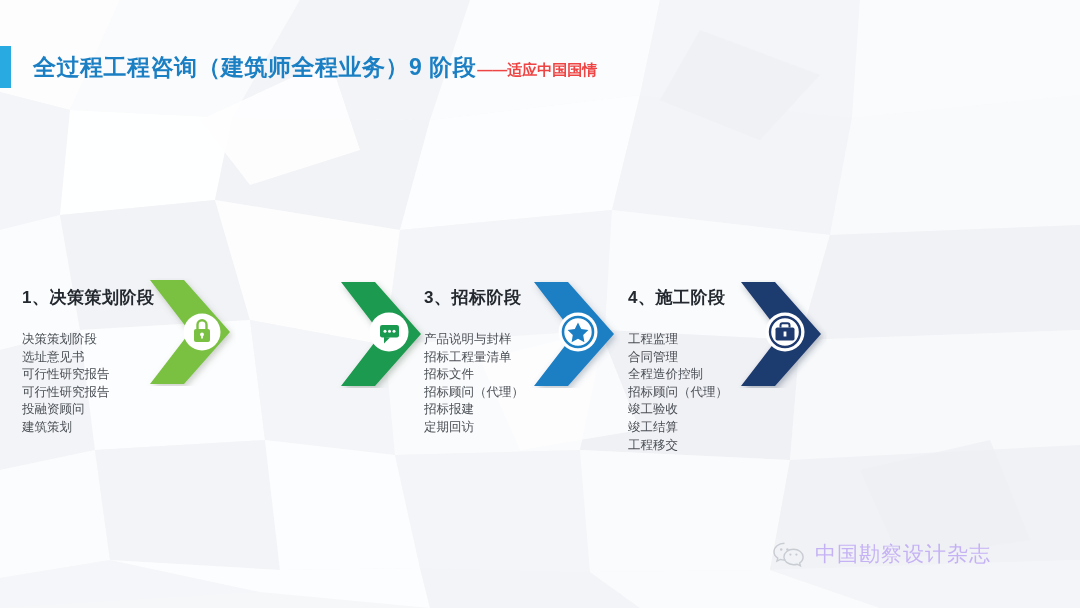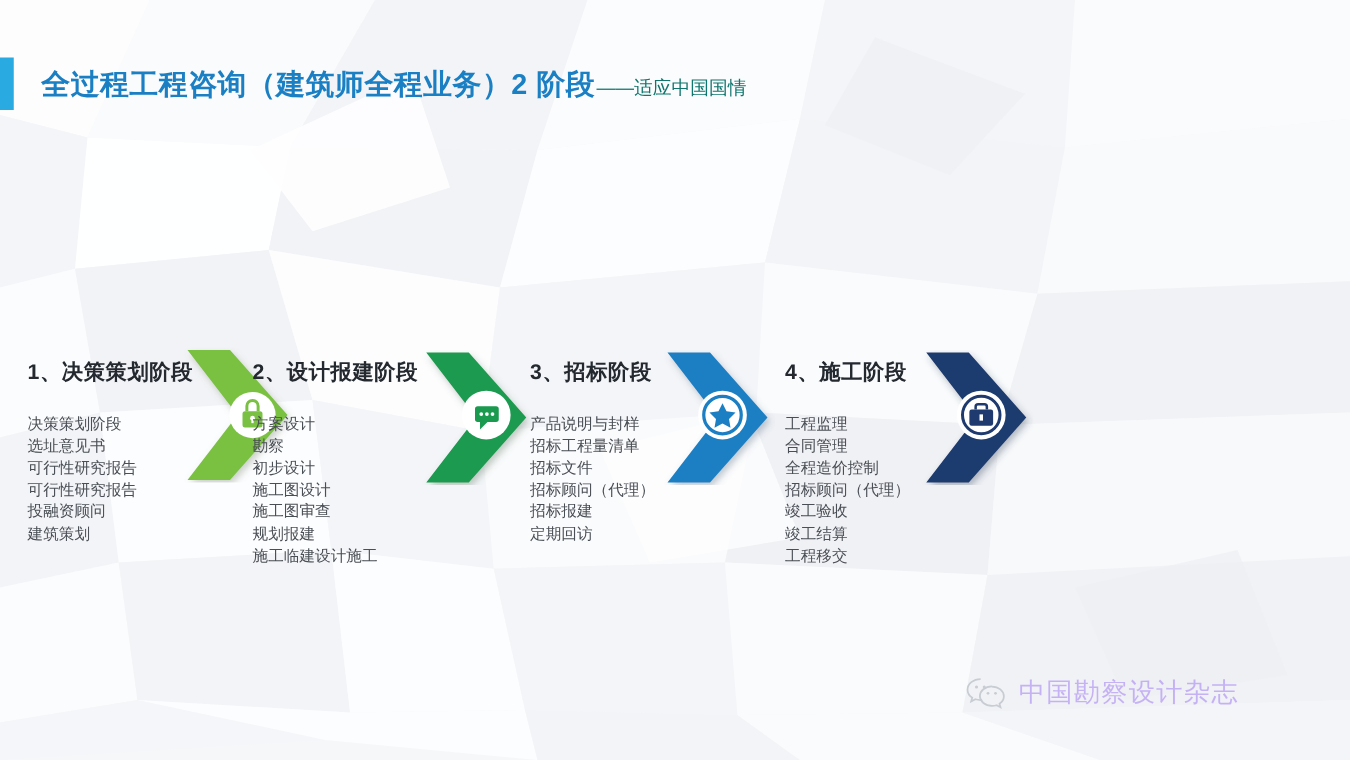--- a/index.html
+++ b/index.html
@@ -50,22 +50,22 @@
     white-space: nowrap;
   }
   #title-main {
     font-size: 23px;
     font-weight: bold;
     color: #1b7fc3;
     letter-spacing: .5px;
   }
   #title-sub {
     font-size: 15px;
-    font-weight: normal;
-    color: #0f766e;
+    font-weight: bold;
+    color: #ef4444;
     margin-left: 1px;
   }
 
   
   .stage {
     position: absolute;
     top: 238px;
   }
   .stage-heading {
     font-size: 17px;
@@ -164,21 +164,21 @@
       <polygon points="200,120 330,60 360,150 250,185" fill="#fefeff" opacity="0.9"></polygon>
       <polygon points="700,30 820,75 760,140 660,100" fill="#eef0f4" opacity="0.8"></polygon>
       <polygon points="480,360 600,330 640,430 520,450" fill="#fefeff" opacity="0.75"></polygon>
       <polygon points="860,470 990,440 1030,540 900,560" fill="#eeeff3" opacity="0.7"></polygon>
     </g>
   </svg>
 
   <div id="title-bar">
     <div id="title-accent"></div>
     <div id="title-text-wrap">
-      <span id="title-main">全过程工程咨询（建筑师全程业务）2 阶段</span>
+      <span id="title-main">全过程工程咨询（建筑师全程业务）9 阶段</span>
       <span id="title-sub">——适应中国国情</span>
     </div>
   </div>
 
   <div class="stage" style="left:22px;">
     <div class="stage-heading">1、决策策划阶段</div>
     <ul class="stage-list">
       <li>决策策划阶段</li>
       <li>选址意见书</li>
       <li>可行性研究报告</li>
@@ -199,32 +199,20 @@
       <circle cx="58" cy="54" r="18.5" fill="#ffffff"></circle>
       <g fill="#7ac143">
         <path d="M52 51 h12 a2 2 0 0 1 2 2 v9 a2 2 0 0 1 -2 2 h-12 a2 2 0 0 1 -2 -2 v-9 a2 2 0 0 1 2 -2 z"></path>
         <path d="M53.5 51 v-4.2 a4.5 4.5 0 0 1 9 0 V51" fill="none" stroke="#7ac143" stroke-width="2.4"></path>
         <circle cx="58" cy="56.5" r="1.9" fill="#ffffff"></circle>
         <rect x="57.1" y="56.5" width="1.8" height="4" fill="#ffffff"></rect>
       </g>
     </svg>
   </div>
 
-  <div class="stage" style="left:202px;">
-    <div class="stage-heading">2、设计报建阶段</div>
-    <ul class="stage-list">
-      <li>方案设计</li>
-      <li>勘察</li>
-      <li>初步设计</li>
-      <li>施工图设计</li>
-      <li>施工图审查</li>
-      <li>规划报建</li>
-      <li>施工临建设计施工</li>
-    </ul>
-  </div>
 
   <div class="chevron" style="left:335px; top:280px;">
     <svg viewBox="0 0 92 108">
       <defs>
         <filter id="sh2" x="-30%" y="-30%" width="170%" height="170%">
           <feDropShadow dx="2" dy="3" stdDeviation="3" flood-color="#4f6b57" flood-opacity="0.35"></feDropShadow>
         </filter>
       </defs>
       <polygon points="6,2 40,2 86,54 40,106 6,106 46,54" fill="#1a9a4f" filter="url(#sh2)"></polygon>
       <circle cx="54" cy="52" r="19.5" fill="#ffffff"></circle>

